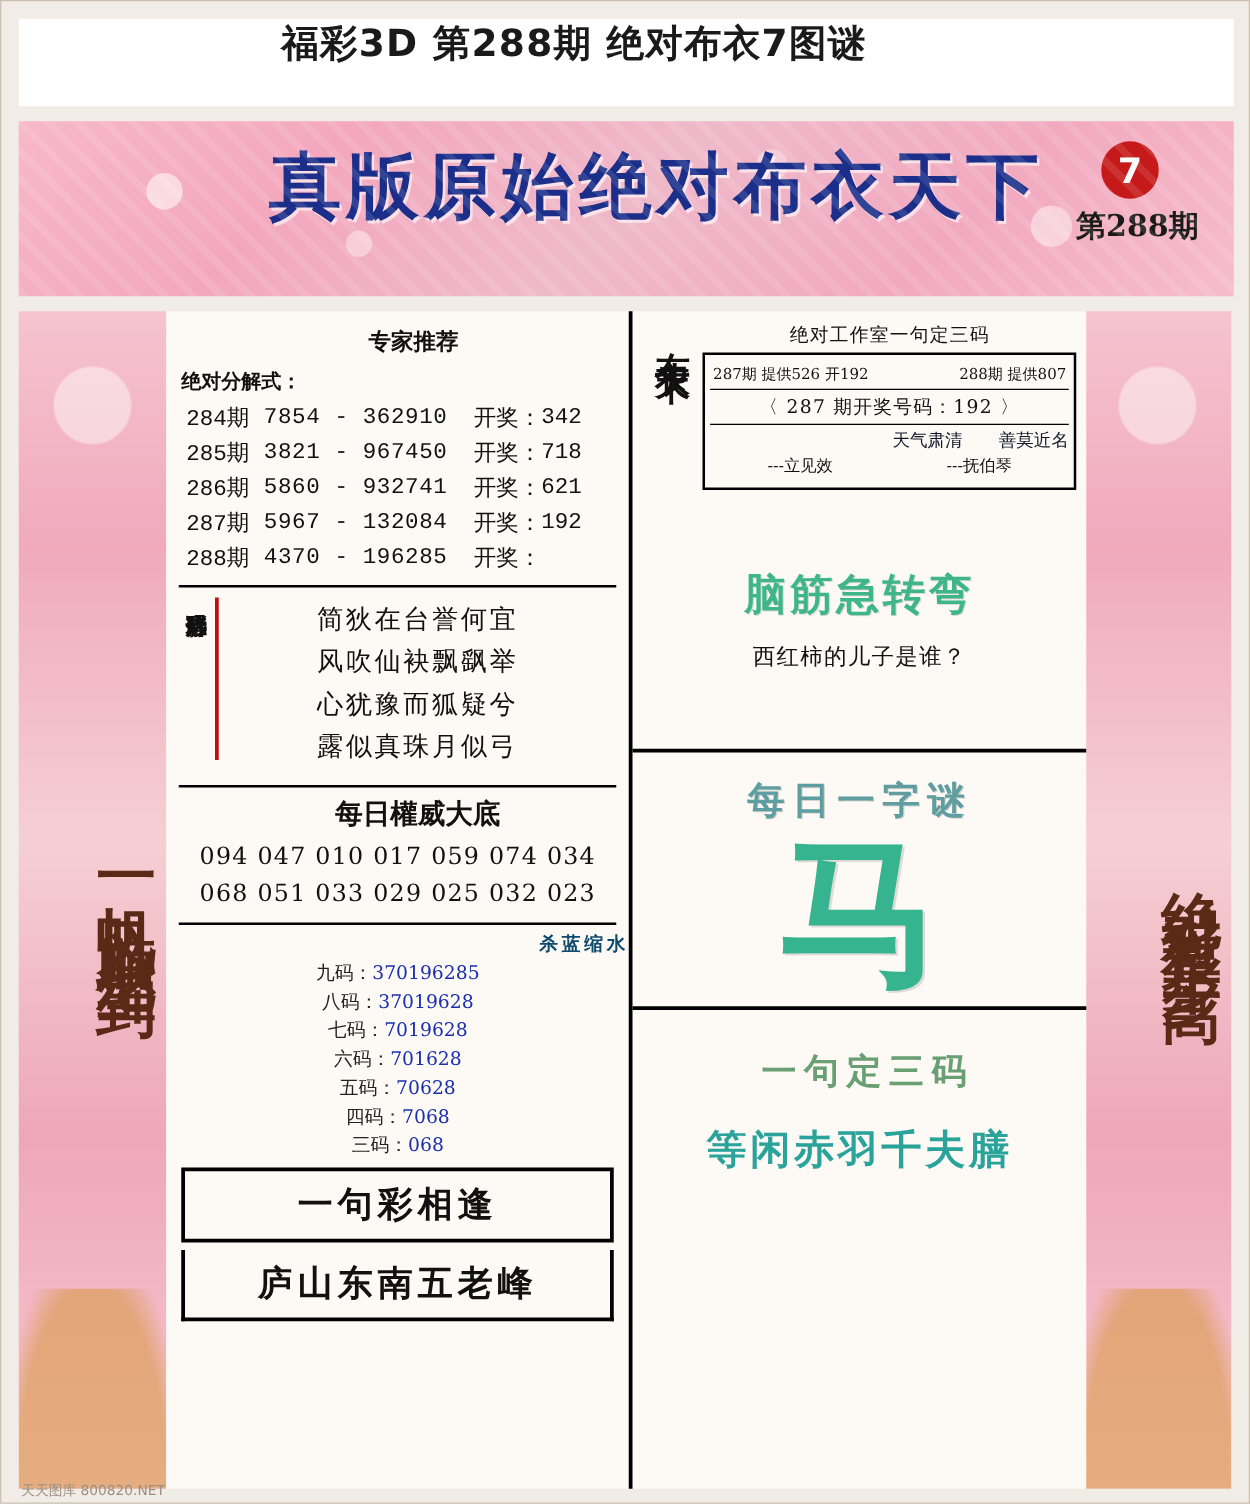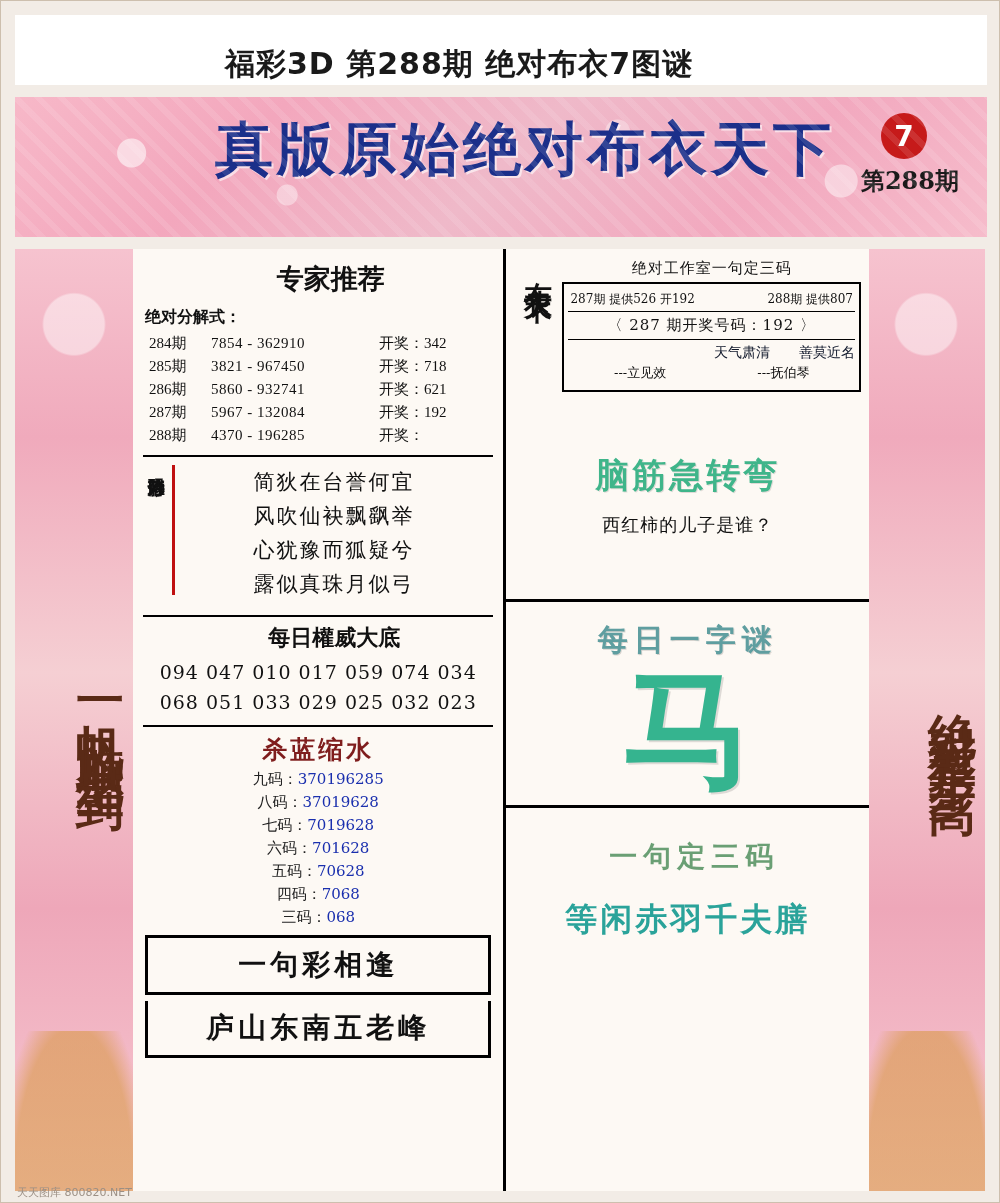--- a/index.html
+++ b/index.html
@@ -23,21 +23,21 @@
     border: 1px solid #cdbfae;
   }
 
   
   .header {
     position: absolute;
     left: 14px; top: 14px;
     width: 972px; height: 70px;
     background: #ffffff;
     display: flex;
-    align-items: flex-end;
+    align-items: flex-start;
   }
   .header-title {
     margin-left: 210px;
     font-size: 30px;
     font-weight: bold;
     color: #1a1a1a;
     letter-spacing: 1px;
     font-family: "DejaVu Sans", "Liberation Sans", sans-serif;
     white-space: nowrap;
   }
@@ -139,39 +139,39 @@
     width: 736px; height: 942px;
     background: #fdf9f4;
     display: flex;
   }
   .col-left { width: 372px; position: relative; }
   .col-right { width: 364px; position: relative; border-left: 3px solid #000; }
 
   
   .sec-title {
     text-align: center;
-    font-size: 27px;
+    font-size: 18px;
     font-weight: bold;
     color: #111;
     font-family: "DejaVu Serif", "Liberation Serif", serif;
     margin-top: 12px;
     padding-left: 25px;
   }
   .sub-title {
     font-size: 16px;
     font-weight: bold;
     color: #111;
     margin: 10px 0 4px 12px;
     font-family: "DejaVu Serif", "Liberation Serif", serif;
   }
   .hist {
     margin: 0 8px;
-    font-size: 15px;
-    color: #111;
-    font-family: Liberation Serif, serif;
+    font-size: 18px;
+    color: #111;
+    font-family: Liberation Mono, monospace;
   }
   .hist-row {
     display: flex;
     align-items: center;
     padding: 2px 0 2px 8px;
     white-space: nowrap;
   }
   .hist-issue { width: 62px; }
   .hist-nums { width: 140px; letter-spacing: 0.5px; }
   .hist-open { margin-left: 28px; }
@@ -220,24 +220,24 @@
     text-align: center;
     font-size: 19px;
     color: #111;
     font-family: "DejaVu Serif", "Liberation Serif", serif;
     letter-spacing: 1px;
     padding: 4px 0;
   }
 
   
   .shrink-title {
-    text-align: center;
-    font-size: 25px;
-    font-weight: bold;
-    color: #7f1d1d;
+    text-align: right;
+    font-size: 15px;
+    font-weight: bold;
+    color: #0c4a6e;
     font-family: "DejaVu Serif", "Liberation Serif", serif;
     letter-spacing: 3px;
     margin: 6px 0 2px 0;
   }
   .shrink-row {
     text-align: center;
     font-size: 15px;
     color: #1a2fae;
     font-family: "DejaVu Serif", "Liberation Serif", serif;
     padding: 2px 0;

